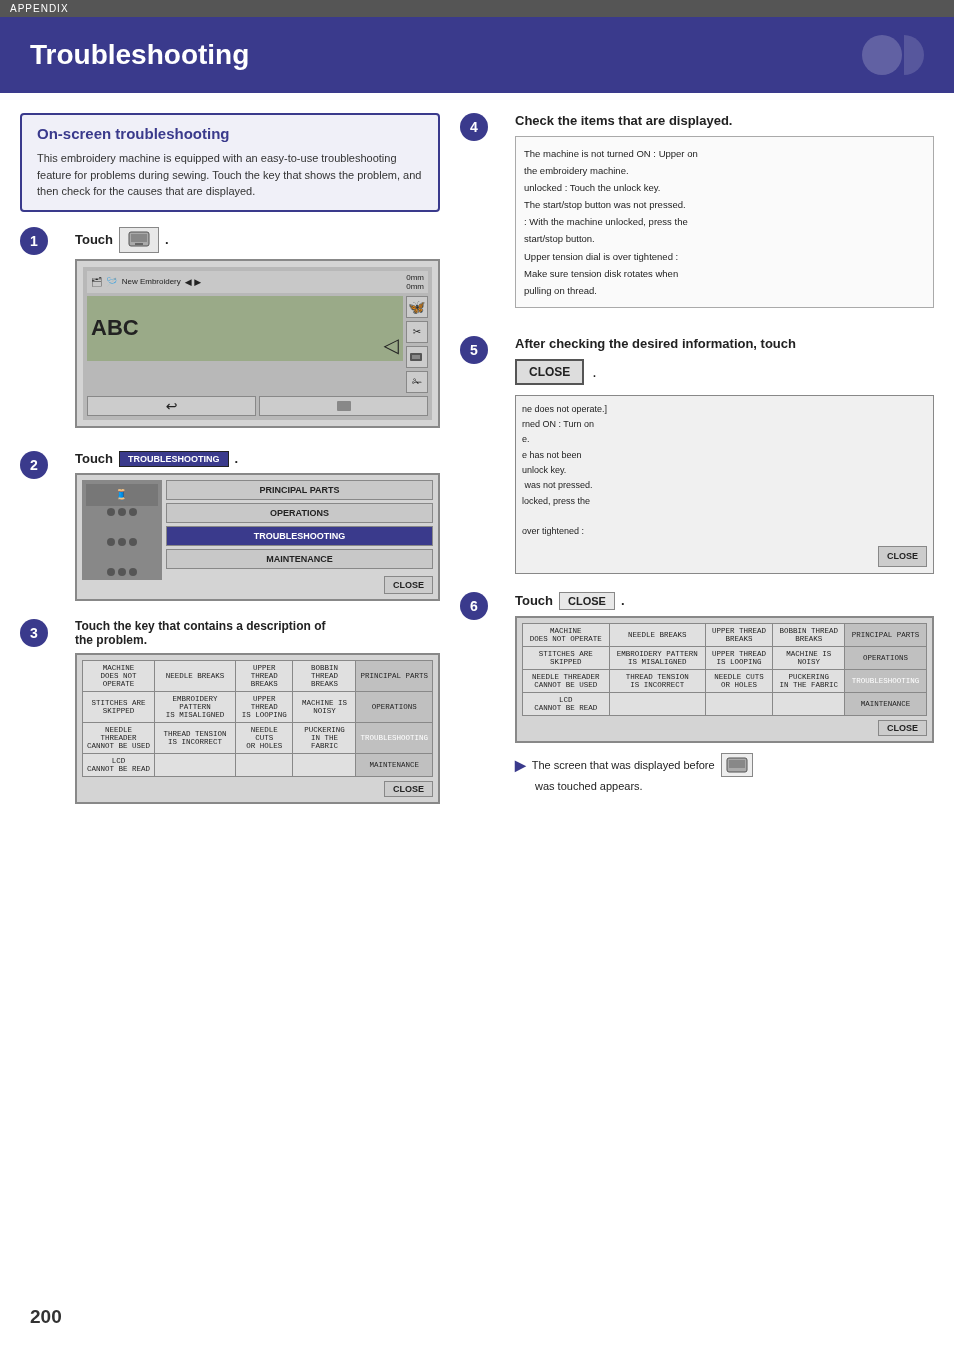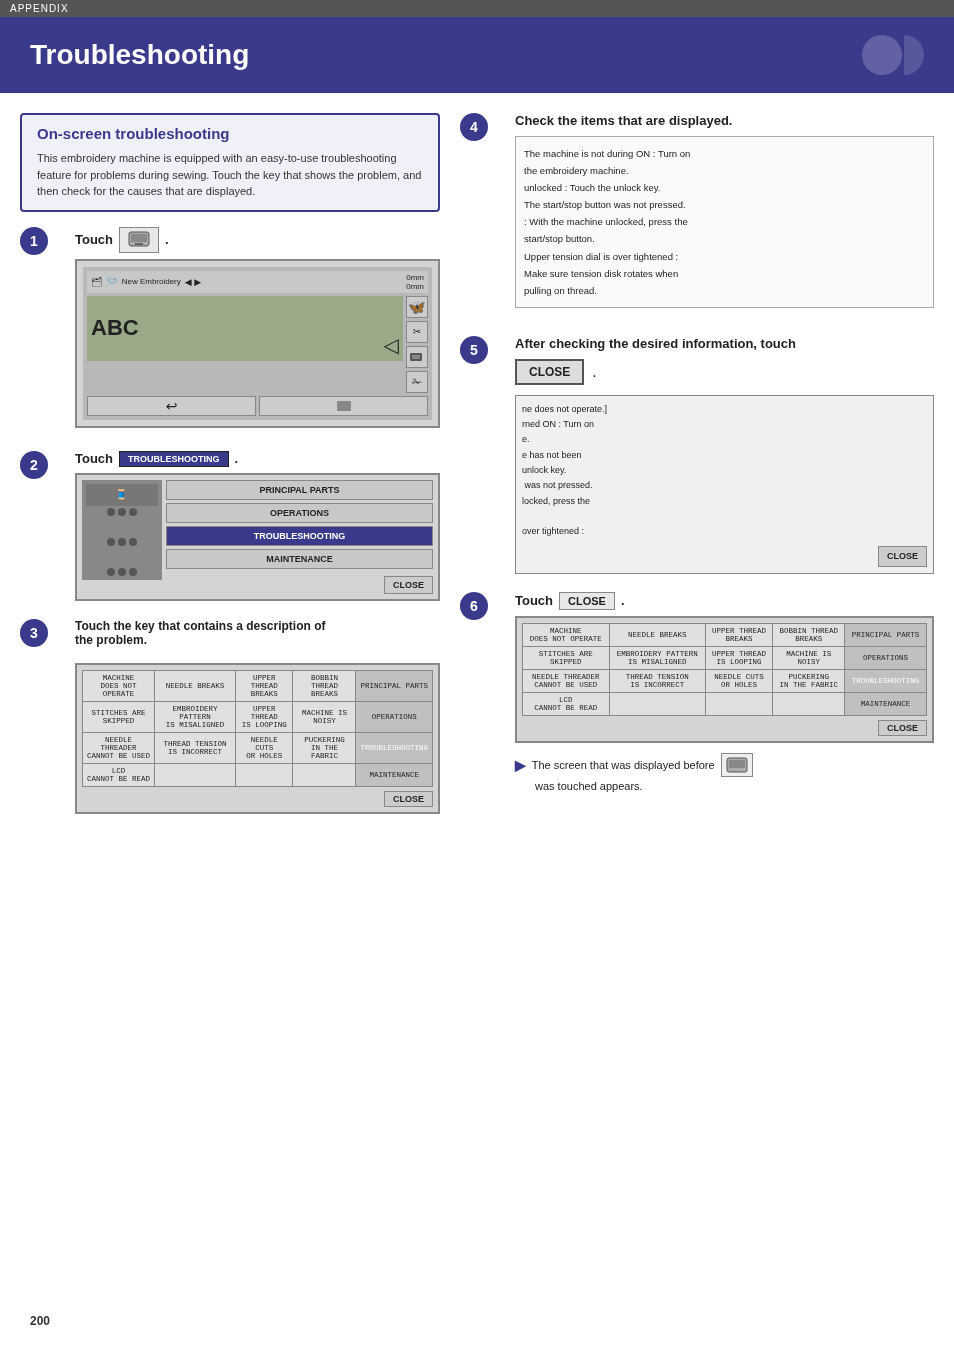--- a/index.html
+++ b/index.html
@@ -211,21 +211,21 @@
 
     .problem-table td.menu-side {
       background: #c0c0c0;
       font-size: 8px;
     }
 
     
     .step3-label {
       font-size: 12px;
       font-weight: bold;
-      margin-bottom: 16px;
+      margin-bottom: 6px;
     }
 
     
     .step4-title {
       font-size: 13px;
       font-weight: bold;
       margin-bottom: 8px;
     }
 
     .info-box {
@@ -297,21 +297,21 @@
     .arrow-right {
       color: #3a3a8c;
       font-size: 14px;
       font-weight: bold;
     }
 
     .page-number {
       position: absolute;
       bottom: 20px;
       left: 30px;
-      font-size: 12px;
+      font-size: 19px;
       font-weight: bold;
       color: #333;
       margin-top: 47px;
     }
 
     
     .title-shapes {
       display: flex;
       gap: 2px;
     }
@@ -531,21 +531,21 @@
 
   </div>
 
   <div class="right-column">
 
     <div class="step-row">
       <div class="step-num-badge">4</div>
       <div class="step-body">
         <div class="step4-title">Check the items that are displayed.</div>
         <div class="info-box">
-          <p>The machine is not during ON : Turn on</p>
+          <p>The machine is not turned ON : Upper on</p>
           <p>the embroidery machine.</p>
           <p>unlocked : Touch the unlock key.</p>
           <p>The start/stop button was not pressed.</p>
           <p>: With the machine unlocked, press the</p>
           <p>start/stop button.</p>
           <p>Upper tension dial is over tightened :</p>
           <p>Make sure tension disk rotates when</p>
           <p>pulling on thread.</p>
         </div>
       </div>

